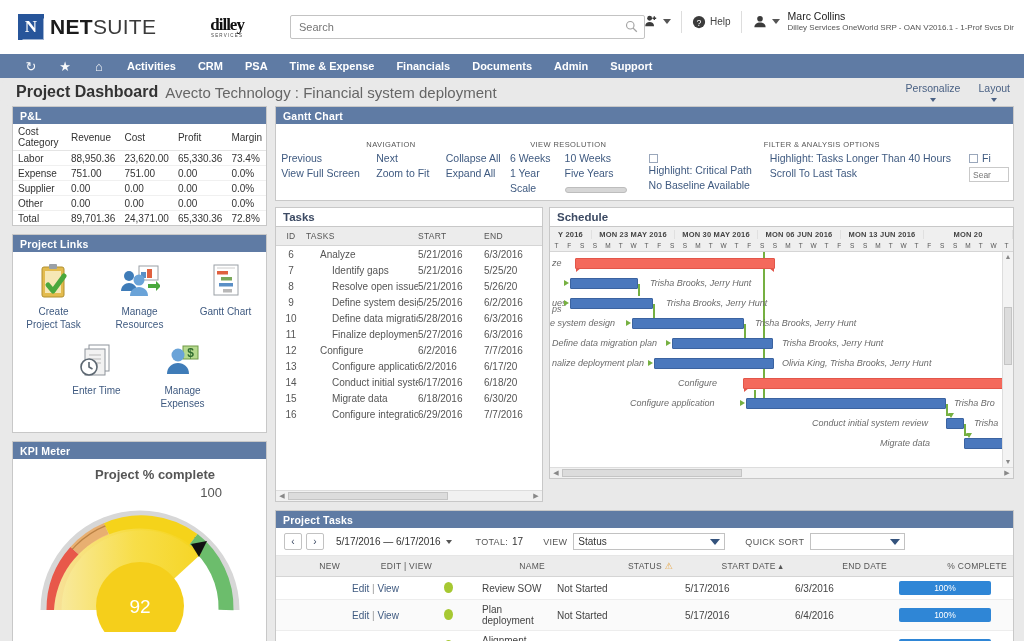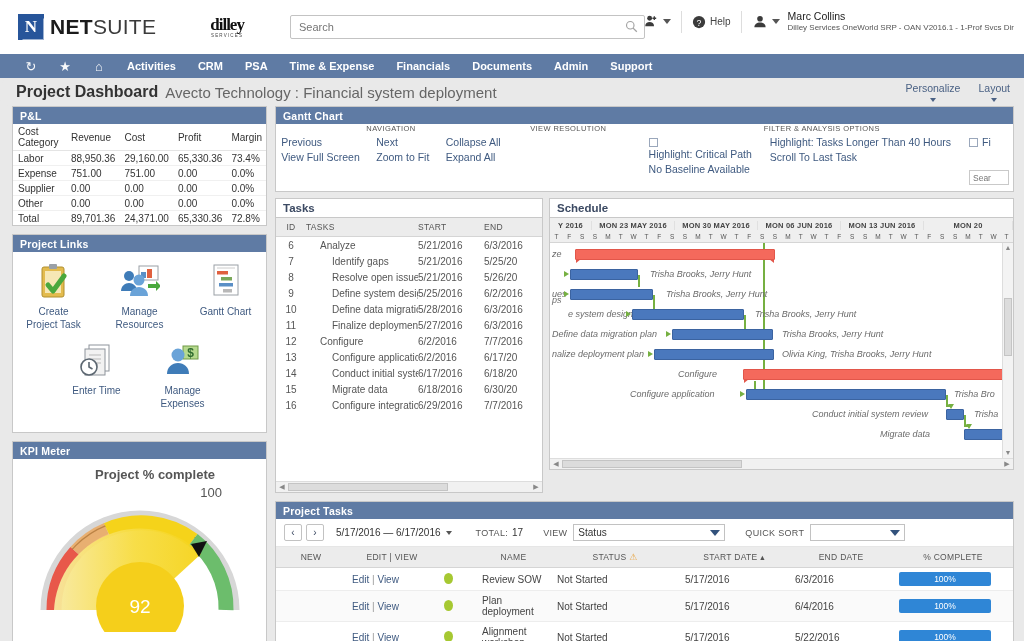--- a/index.html
+++ b/index.html
@@ -108,41 +108,41 @@
   .plink {
     width:64px; text-align:center; cursor:pointer; color:#3f5a80; font-size:10px; line-height:1.25;
   }
   .plink .ico { height:40px; display:flex; align-items:center; justify-content:center; margin-bottom:4px; }
   
   .kpi-body { padding:8px 0 12px; text-align:center; position:relative; }
   .kpi-title { font-size:13px; font-weight:bold; color:#555; margin-bottom:0px;padding-left:31px; }
   .kpi-max { position:absolute; right:44px; top:26px; font-size:13px; color:#555; }
   
   .gantt-tools {
-    display:flex; font-size:10.5px; padding:0 0 6px; position:relative;
+    display:flex; font-size:10.5px; padding:16px 0 6px; position:relative;
   }
   .gt-group { padding:0 4px; }
   .gt-cap {
     font-size:7.5px; color:#555; letter-spacing:.4px; text-align:center; margin-bottom:3px;
     text-transform:uppercase; white-space:nowrap;
   }
   .gt-links { display:flex; gap:14px; }
   .gt-col { display:flex; flex-direction:column; gap:3px; }
   .gt-link { color:#3f5a80; cursor:pointer; white-space:nowrap; }
   .gt-static { color:#3f5a80; white-space:nowrap; }
   .chk {
     width:9px;height:9px;border:1px solid #9aa7bb;background:#fff;display:inline-block;
     vertical-align:-1px; margin-right:4px;
   }
   .slider-track {
     width:62px;height:6px;background:#d6d6d6;border:1px solid #bdbdbd;border-radius:3px;margin-top:5px;
   }
   .mini-search {
     width:40px;height:15px;border:1px solid #c9c9c9;font-size:8.5px;color:#999;padding:0 3px;
-    background:#fff; font-family:"Liberation Sans", sans-serif;margin-top:19px;
+    background:#fff; font-family:"Liberation Sans", sans-serif;
   }
   
   .split { display:flex; gap:6px; }
   .tasks-pane { width:268px; flex:none; }
   .sched-pane { flex:1; min-width:0; }
   .sub-hd {
     height:19px; background:#fff; border:1px solid #c8c8c8; border-bottom:none;
     display:flex; align-items:center; padding:0 7px;
     font-weight:bold; font-size:11.5px; color:#3c4a63;
   }
@@ -209,21 +209,21 @@
   }
   .date-range { margin-left:8px; color:#333; display:flex; align-items:center; gap:5px; }
   .lbl-dim { color:#555; letter-spacing:.3px; font-size:9px; }
   .sel {
     height:17px;border:1px solid #c2c2c2;background:#fff;display:flex;align-items:center;
     justify-content:space-between;padding:0 4px;font-size:10px;color:#333;cursor:pointer;
   }
   .pt-table { width:100%; border-collapse:collapse; font-size:10px; }
   .pt-table th {
     background:#ececec; font-size:8.5px; color:#555; font-weight:normal; letter-spacing:.3px;
-    text-align:center; padding:5px 6px; border-bottom:1px solid #d5d5d5;margin-top:40px;
+    text-align:right; padding:5px 6px; border-bottom:1px solid #d5d5d5;margin-top:40px;
   }
   .pt-table td { padding:4px 6px; border-bottom:1px solid #ededed; color:#444; }
   .pt-table tr:nth-child(even) td { background:#fafafa; }
   .lnk { color:#3f5a80; cursor:pointer; }
   .dot { width:9px;height:11px;border-radius:50%;background:#a6c832; display:inline-block; }
   .pctbar {
     background:#2f86d6; color:#fff; font-size:8.5px; text-align:center; border-radius:2px;
     padding:2px 0; width:92px;
   }
   .warn-ico { color:#e8a33d; font-size:9px; }
@@ -324,21 +324,21 @@
           <th>Revenue</th>
           <th>Cost</th>
           <th>Profit</th>
           <th>Margin</th>
         </tr>
           </thead>
         <tbody>
           <tr>
             <td>Labor</td>
             <td class="pl-num">88,950.36</td>
-            <td class="pl-num">29,160.00</td>
+            <td class="pl-num">23,620.00</td>
             <td class="pl-num">65,330.36</td>
             <td class="pl-num">73.4%</td>
           </tr>
           <tr>
             <td>Expense</td>
             <td class="pl-num">751.00</td>
             <td class="pl-num">751.00</td>
             <td class="pl-num">0.00</td>
             <td class="pl-num">0.0%</td>
           </tr>
@@ -503,20 +503,32 @@
             </div>
             <div class="gt-col">
               <span class="gt-link">Collapse All</span>
               <span class="gt-link">Expand All</span>
             </div>
           </div>
         </div>
 
         <div class="gt-group" style="width:150px;">
           <div class="gt-cap">View Resolution</div>
+          <div class="gt-links" style="justify-content:space-around;">
+            <div class="gt-col">
+              <span class="gt-link">6 Weeks</span>
+              <span class="gt-link">1 Year</span>
+              <span class="gt-link">Scale</span>
+            </div>
+            <div class="gt-col">
+              <span class="gt-link">10 Weeks</span>
+              <span class="gt-link">Five Years</span>
+              <div class="slider-track"></div>
+            </div>
+          </div>
         </div>
 
         <div class="gt-group" style="flex:1;">
           <div class="gt-cap" style="text-align:center;">Filter &amp; Analysis Options</div>
           <div class="gt-links" style="justify-content:flex-start; gap:18px; padding-left:14px;">
             <div class="gt-col">
               <span>
                 <i class="chk"></i><span class="gt-static">Highlight: Critical Path</span>
               </span>
               <span class="gt-link">No Baseline Available</span>
@@ -687,21 +699,21 @@
             <div class="bar blue" style="left:20px; top:26px; width:68px;"></div>
             <div class="link-l" style="left:88px; top:32px; width:0px; height:12px;"></div>
             <div class="glabel" style="left:100px; top:26px;">Trisha Brooks, Jerry Hunt</div>
 
             <div class="glabel" style="left:2px; top:46px;">ues</div>
             <div class="arrow-r" style="left:14px; top:48px;"></div>
             <div class="bar blue" style="left:20px; top:46px; width:83px;"></div>
             <div class="link-l" style="left:103px; top:52px; width:0; height:14px;"></div>
             <div class="glabel" style="left:116px; top:46px;">Trisha Brooks, Jerry Hunt</div>
 
-            <div class="glabel" style="left:18px; top:66px;">e system design</div>
+            <div class="glabel" style="left:0; top:66px;">e system design</div>
             <div class="arrow-r" style="left:76px; top:68px;"></div>
             <div class="bar blue" style="left:82px; top:66px; width:112px;"></div>
             <div class="link-l" style="left:194px; top:72px; width:0; height:14px;"></div>
             <div class="glabel" style="left:205px; top:66px;">Trisha Brooks, Jerry Hunt</div>
 
             <div class="glabel" style="left:2px; top:86px;">Define data migration plan</div>
             <div class="arrow-r" style="left:116px; top:88px;"></div>
             <div class="bar blue" style="left:122px; top:86px; width:101px;"></div>
             <div class="glabel" style="left:232px; top:86px;">Trisha Brooks, Jerry Hunt</div>
 

